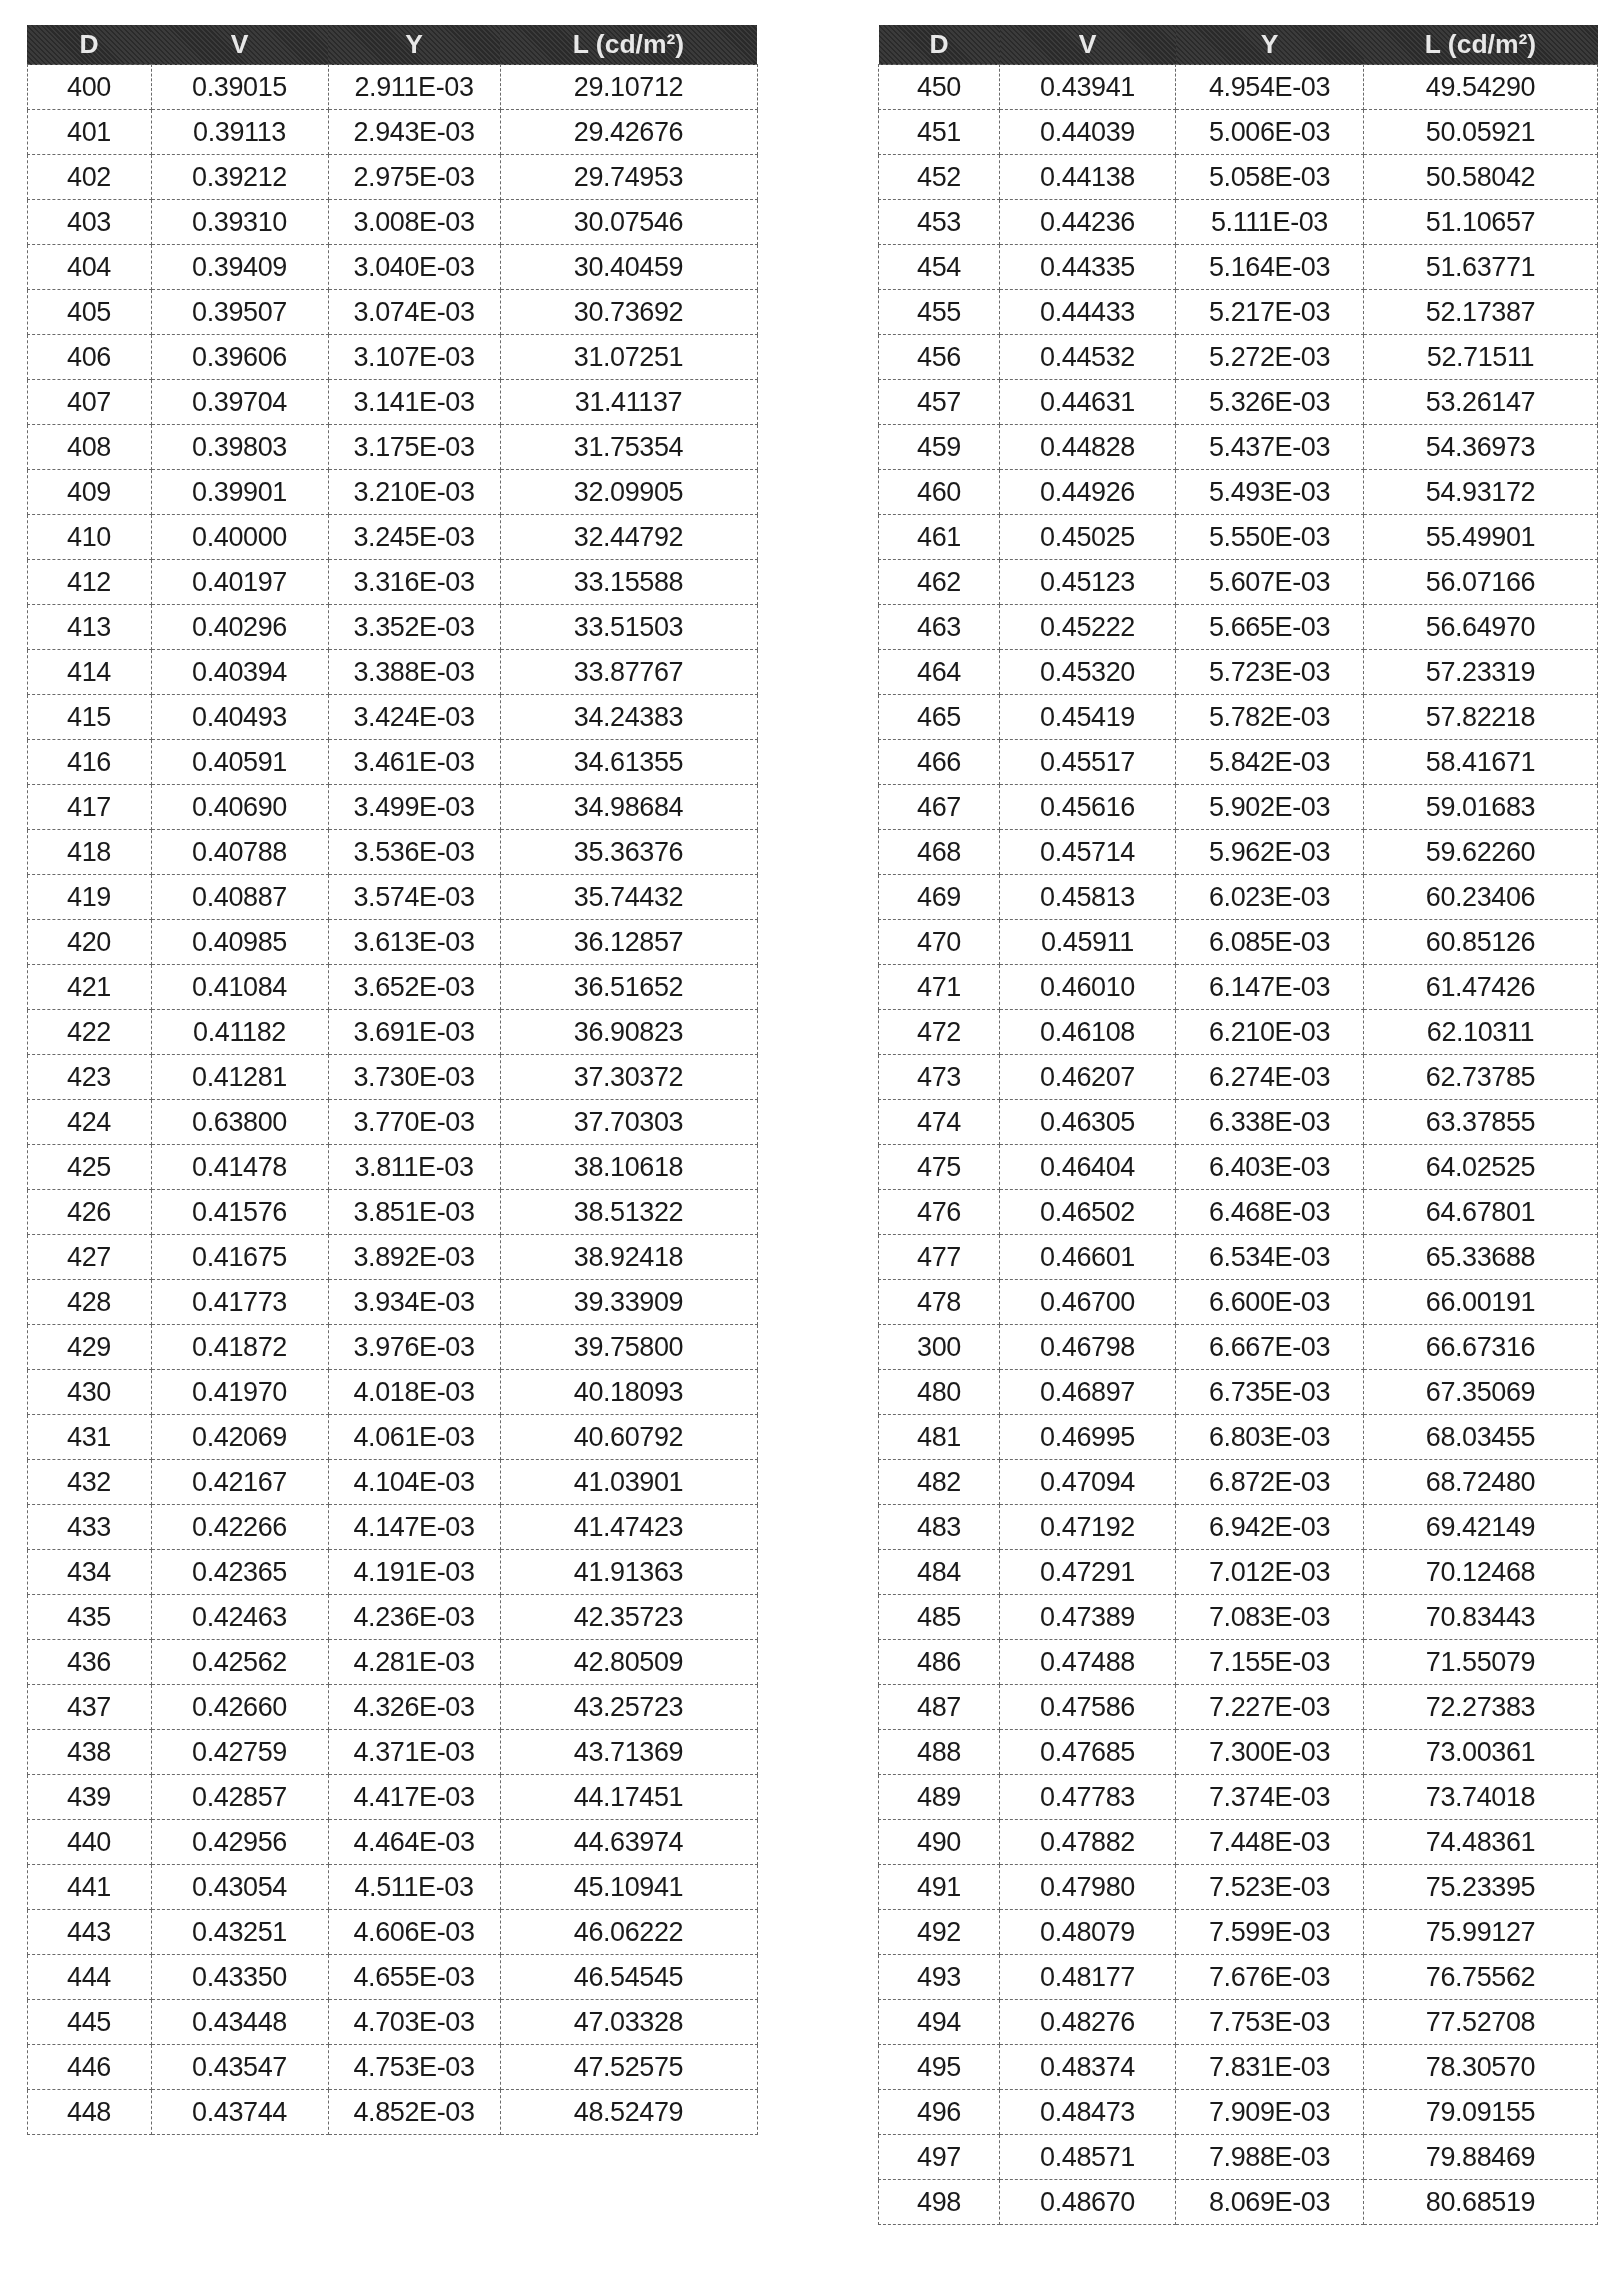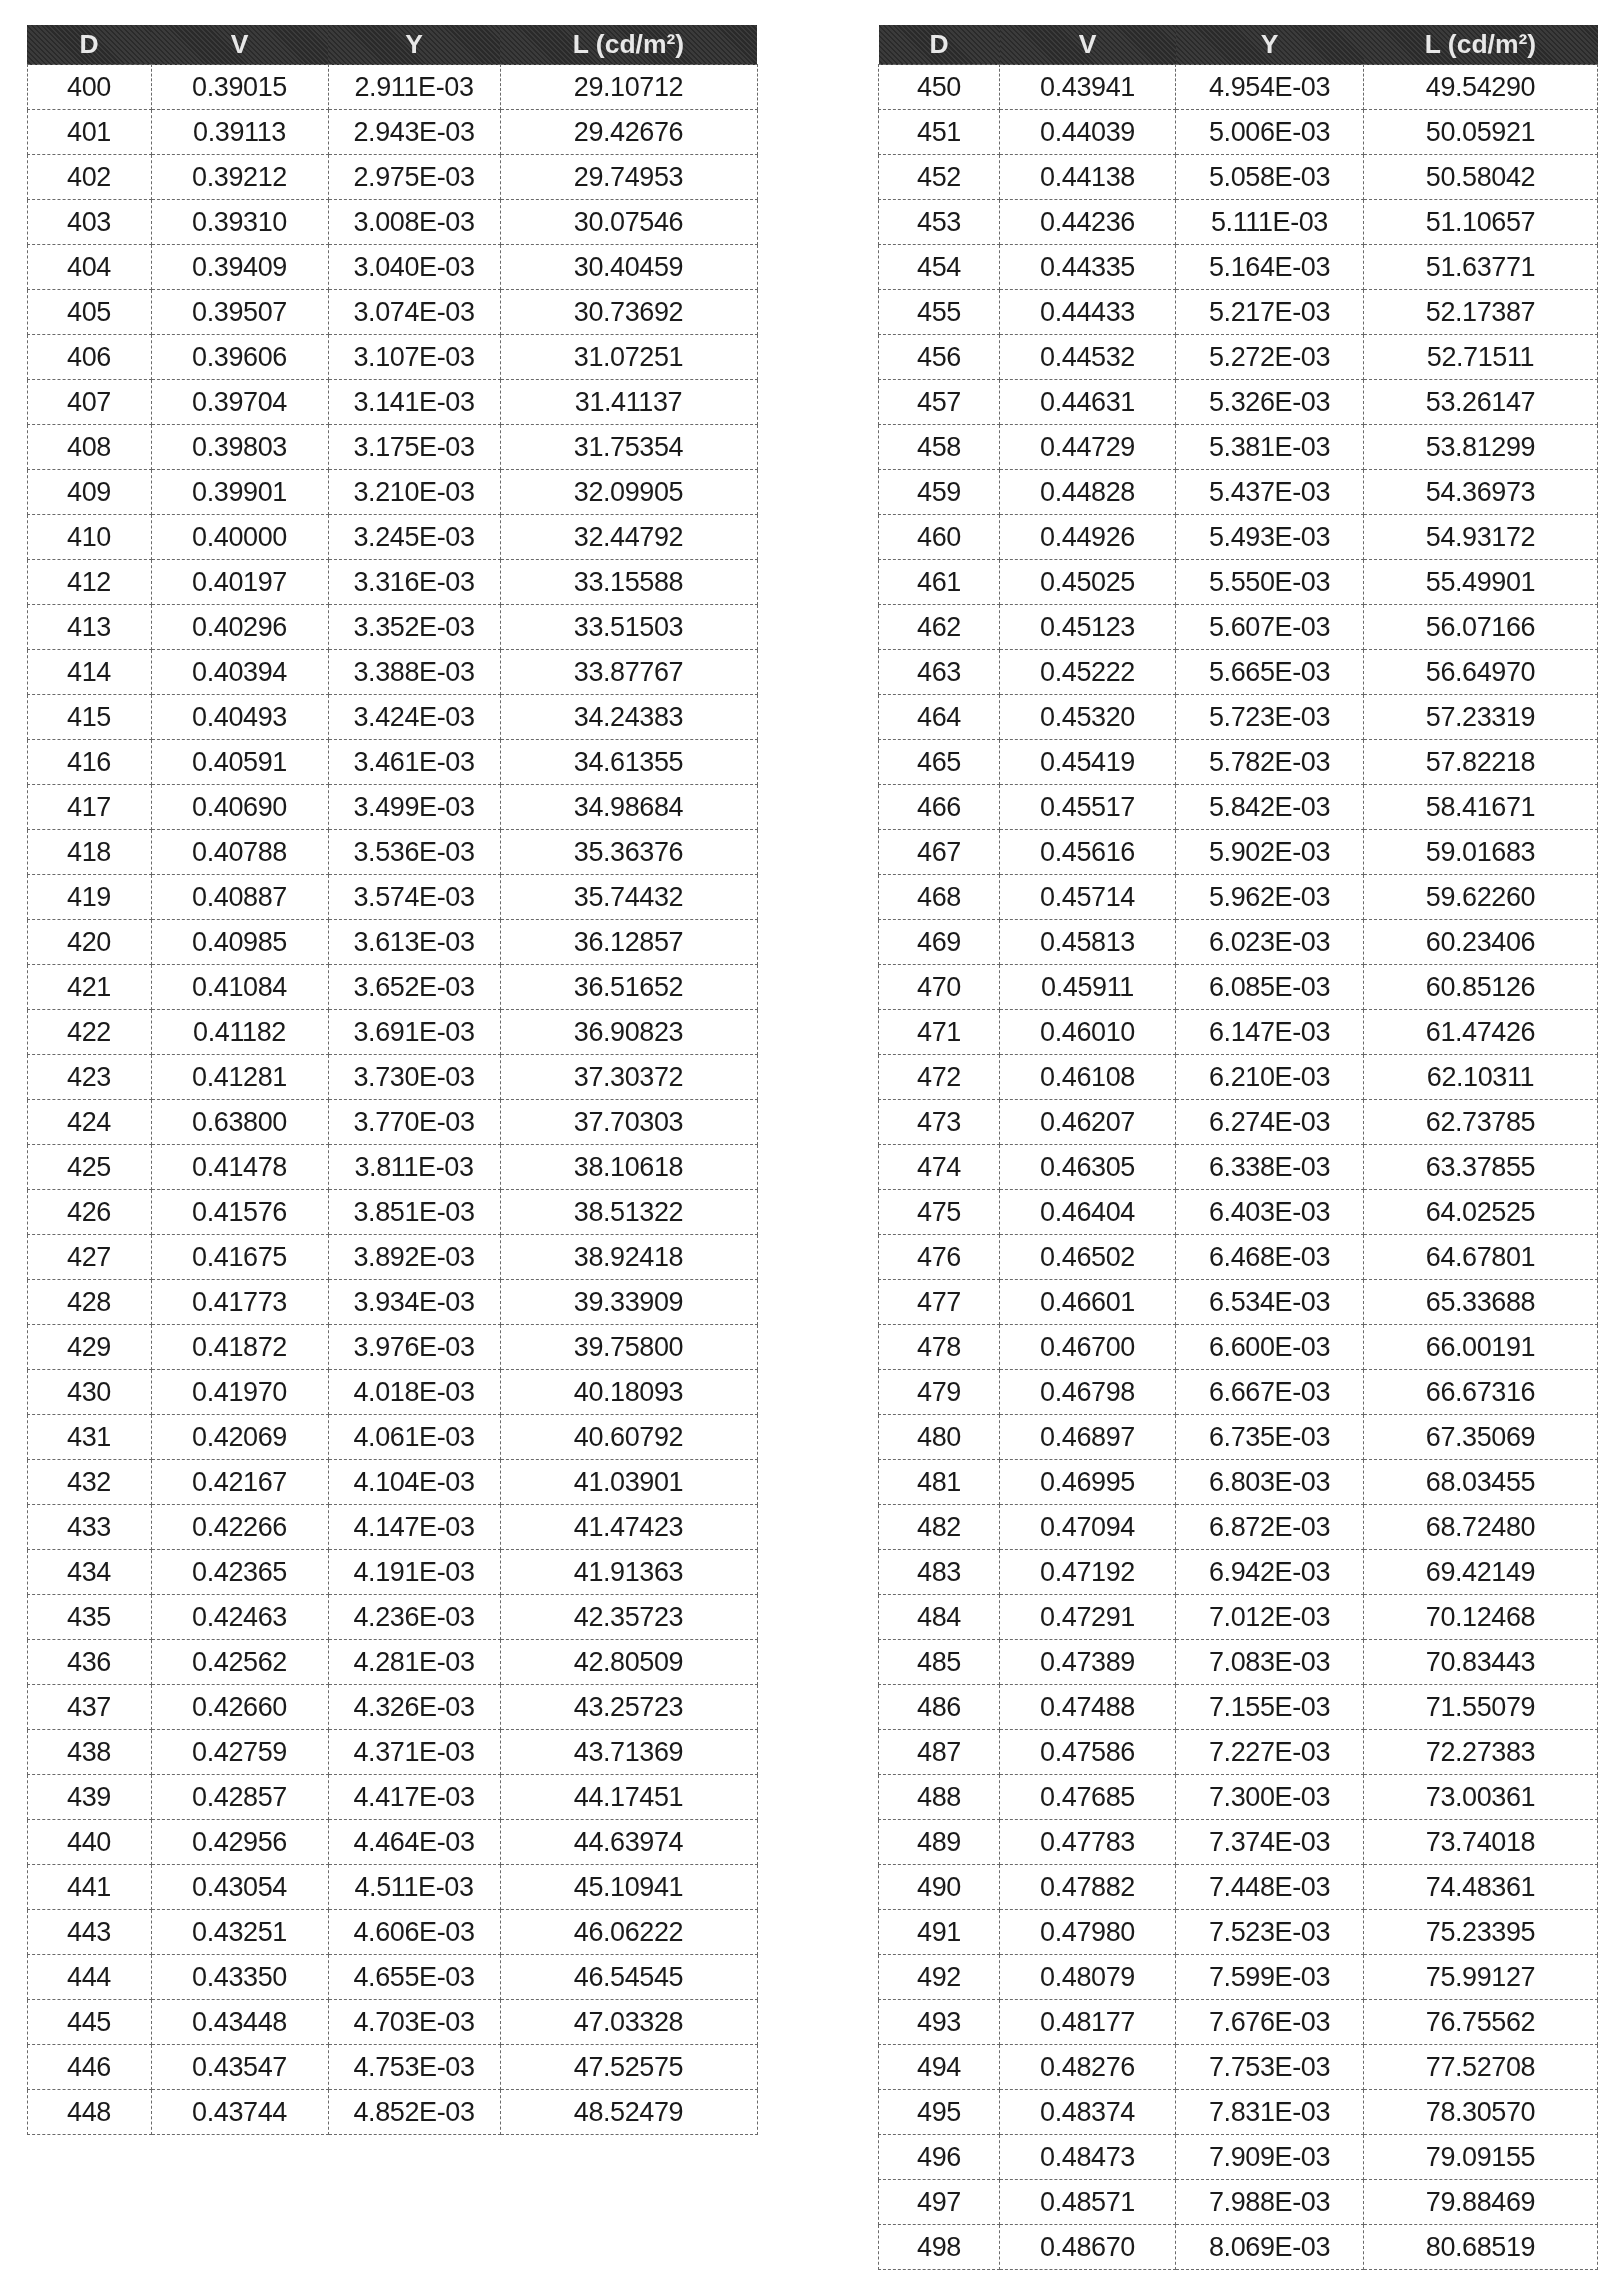--- a/index.html
+++ b/index.html
@@ -370,26 +370,20 @@
         <td>5.272E-03</td>
         <td>52.71511</td>
       </tr>
       <tr>
         <td>457</td>
         <td>0.44631</td>
         <td>5.326E-03</td>
         <td>53.26147</td>
       </tr>
       <tr>
-        <td>458</td>
-        <td>0.44729</td>
-        <td>5.381E-03</td>
-        <td>53.81299</td>
-      </tr>
-      <tr>
         <td>459</td>
         <td>0.44828</td>
         <td>5.437E-03</td>
         <td>54.36973</td>
       </tr>
       <tr>
         <td>460</td>
         <td>0.44926</td>
         <td>5.493E-03</td>
         <td>54.93172</td>
@@ -496,21 +490,21 @@
         <td>6.534E-03</td>
         <td>65.33688</td>
       </tr>
       <tr>
         <td>478</td>
         <td>0.46700</td>
         <td>6.600E-03</td>
         <td>66.00191</td>
       </tr>
       <tr>
-        <td>479</td>
+        <td>300</td>
         <td>0.46798</td>
         <td>6.667E-03</td>
         <td>66.67316</td>
       </tr>
       <tr>
         <td>480</td>
         <td>0.46897</td>
         <td>6.735E-03</td>
         <td>67.35069</td>
       </tr>

